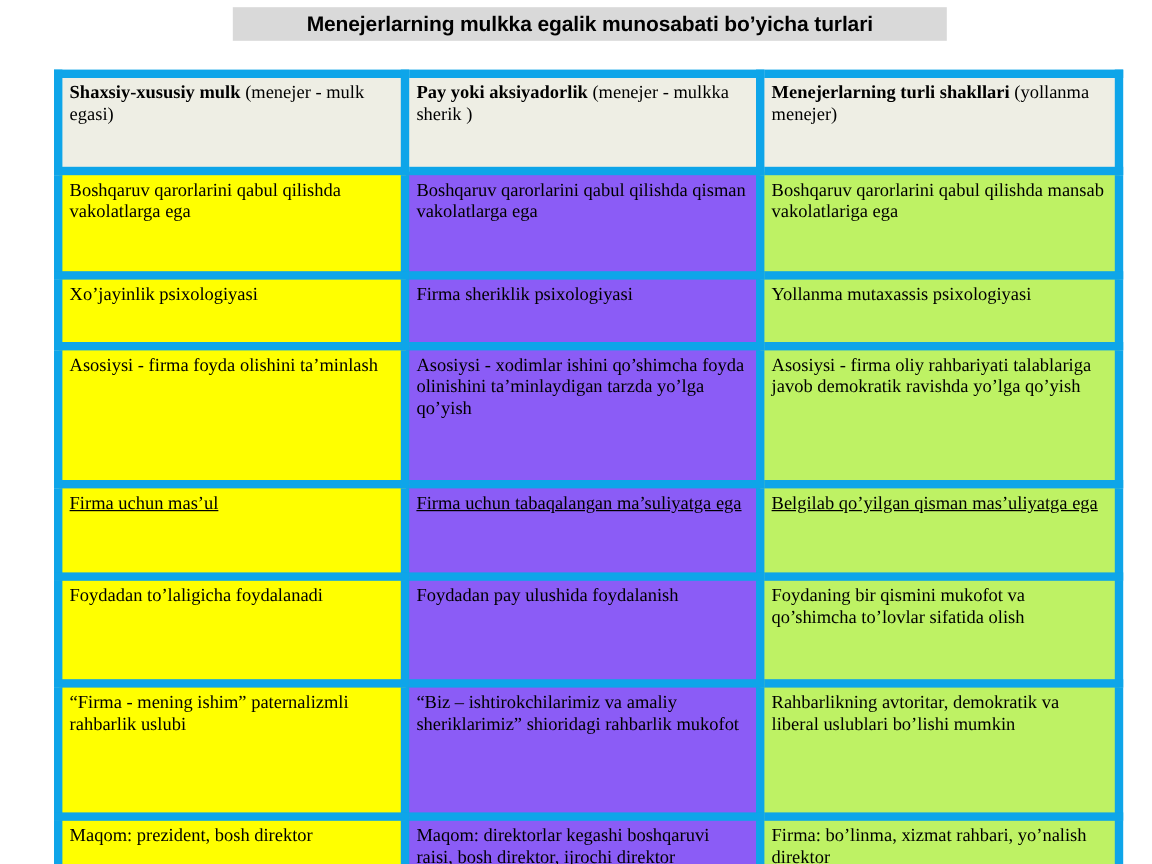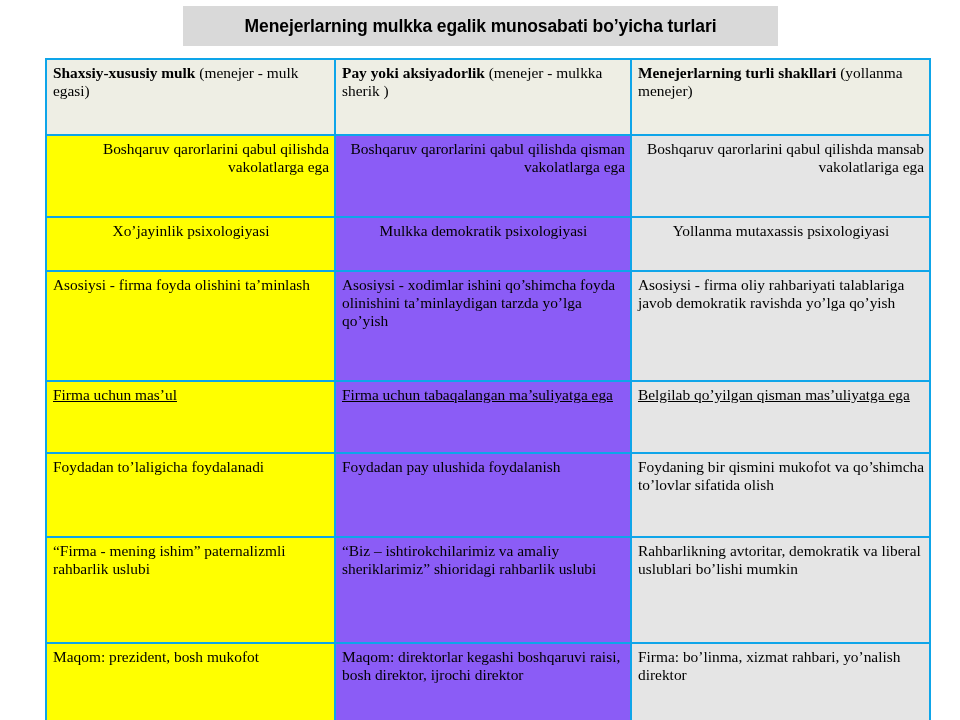--- a/index.html
+++ b/index.html
@@ -11,24 +11,24 @@
     width: 960px;
     height: 720px;
     font-family: "Liberation Serif", serif;
     overflow: hidden;
     position: relative;
   }
 
   
   #title-banner {
     position: absolute;
-    left: 183px;
+    left: 194px;
     top: 6px;
     width: 595px;
-    height: 40px;
+    height: 28px;
     background: #d9d9d9;
     display: flex;
     align-items: center;
     justify-content: center;
     text-align: right;
   }
   #title-banner .title-text {
     font-family: "Liberation Sans", sans-serif;
     font-weight: bold;
     font-size: 17.5px;
@@ -43,21 +43,21 @@
     left: 45px;
     top: 58px;
     width: 884px;
   }
   table.matrix {
     border-collapse: collapse;
     table-layout: fixed;
     width: 884px;
   }
   table.matrix td {
-    border: 2px solid #0ea5e9;
+    border: 7px solid #0ea5e9;
     vertical-align: top;
     padding: 4px 5px 4px 6px;
     font-size: 15.4px;
     line-height: 1.16;
     color: #000000;
   }
   col.c1 { width: 289px; }
   col.c2 { width: 296px; }
   col.c3 { width: 299px; }
 
@@ -66,25 +66,25 @@
     background: #eeeee4;
     height: 66px;
   }
   tr.header-row td .hd-strong {
     font-weight: bold;
   }
 
   
   td.col-own   { background: #ffff00; }
   td.col-share { background: #8b5cf6; }
-  td.col-hired { background: #e5e5e5; }
-
-  
-  tr.r1 td { height: 72px; text-align: right; }
-  tr.r2 td { height: 44px; text-align: center; }
+  td.col-hired { background: #bef264; }
+
+  
+  tr.r1 td { height: 72px; }
+  tr.r2 td { height: 44px; }
   tr.r3 td { height: 100px; margin-top: 32px; }
   tr.r4 td { height: 62px; text-decoration: underline; }
   tr.r5 td { height: 74px; }
   tr.r6 td { height: 96px; margin-left: 34px; }
   tr.r7 td { height: 88px; }
 
   .cell-text { display: block; }
 </style>
 </head>
 <body>
@@ -126,21 +126,21 @@
         <td class="col-hired">
             <span class="cell-text">Boshqaruv qarorlarini qabul qilishda mansab vakolatlariga ega</span>
           </td>
       </tr>
 
       <tr class="r2">
         <td class="col-own">
             <span class="cell-text">Xo’jayinlik psixologiyasi</span>
           </td>
         <td class="col-share">
-            <span class="cell-text">Mulkka demokratik psixologiyasi</span>
+            <span class="cell-text">Firma sheriklik psixologiyasi</span>
           </td>
         <td class="col-hired">
             <span class="cell-text">Yollanma mutaxassis psixologiyasi</span>
           </td>
       </tr>
 
       <tr class="r3">
         <td class="col-own">
             <span class="cell-text">Asosiysi - firma foyda olishini ta’minlash</span>
           </td>
@@ -174,30 +174,30 @@
         <td class="col-hired">
             <span class="cell-text">Foydaning bir qismini mukofot va qo’shimcha to’lovlar sifatida olish</span>
           </td>
       </tr>
 
       <tr class="r6">
         <td class="col-own">
             <span class="cell-text">“Firma - mening ishim” paternalizmli rahbarlik uslubi</span>
           </td>
         <td class="col-share">
-            <span class="cell-text">“Biz – ishtirokchilarimiz va amaliy sheriklarimiz” shioridagi rahbarlik uslubi</span>
+            <span class="cell-text">“Biz – ishtirokchilarimiz va amaliy sheriklarimiz” shioridagi rahbarlik mukofot</span>
           </td>
         <td class="col-hired">
             <span class="cell-text">Rahbarlikning avtoritar, demokratik va liberal uslublari bo’lishi mumkin</span>
           </td>
       </tr>
 
       <tr class="r7">
         <td class="col-own">
-            <span class="cell-text">Maqom: prezident, bosh mukofot</span>
+            <span class="cell-text">Maqom: prezident, bosh direktor</span>
           </td>
         <td class="col-share">
             <span class="cell-text">Maqom: direktorlar kegashi boshqaruvi raisi, bosh direktor, ijrochi direktor</span>
           </td>
         <td class="col-hired">
             <span class="cell-text">Firma: bo’linma, xizmat rahbari, yo’nalish direktor</span>
           </td>
       </tr>
     </tbody>
   </table>

